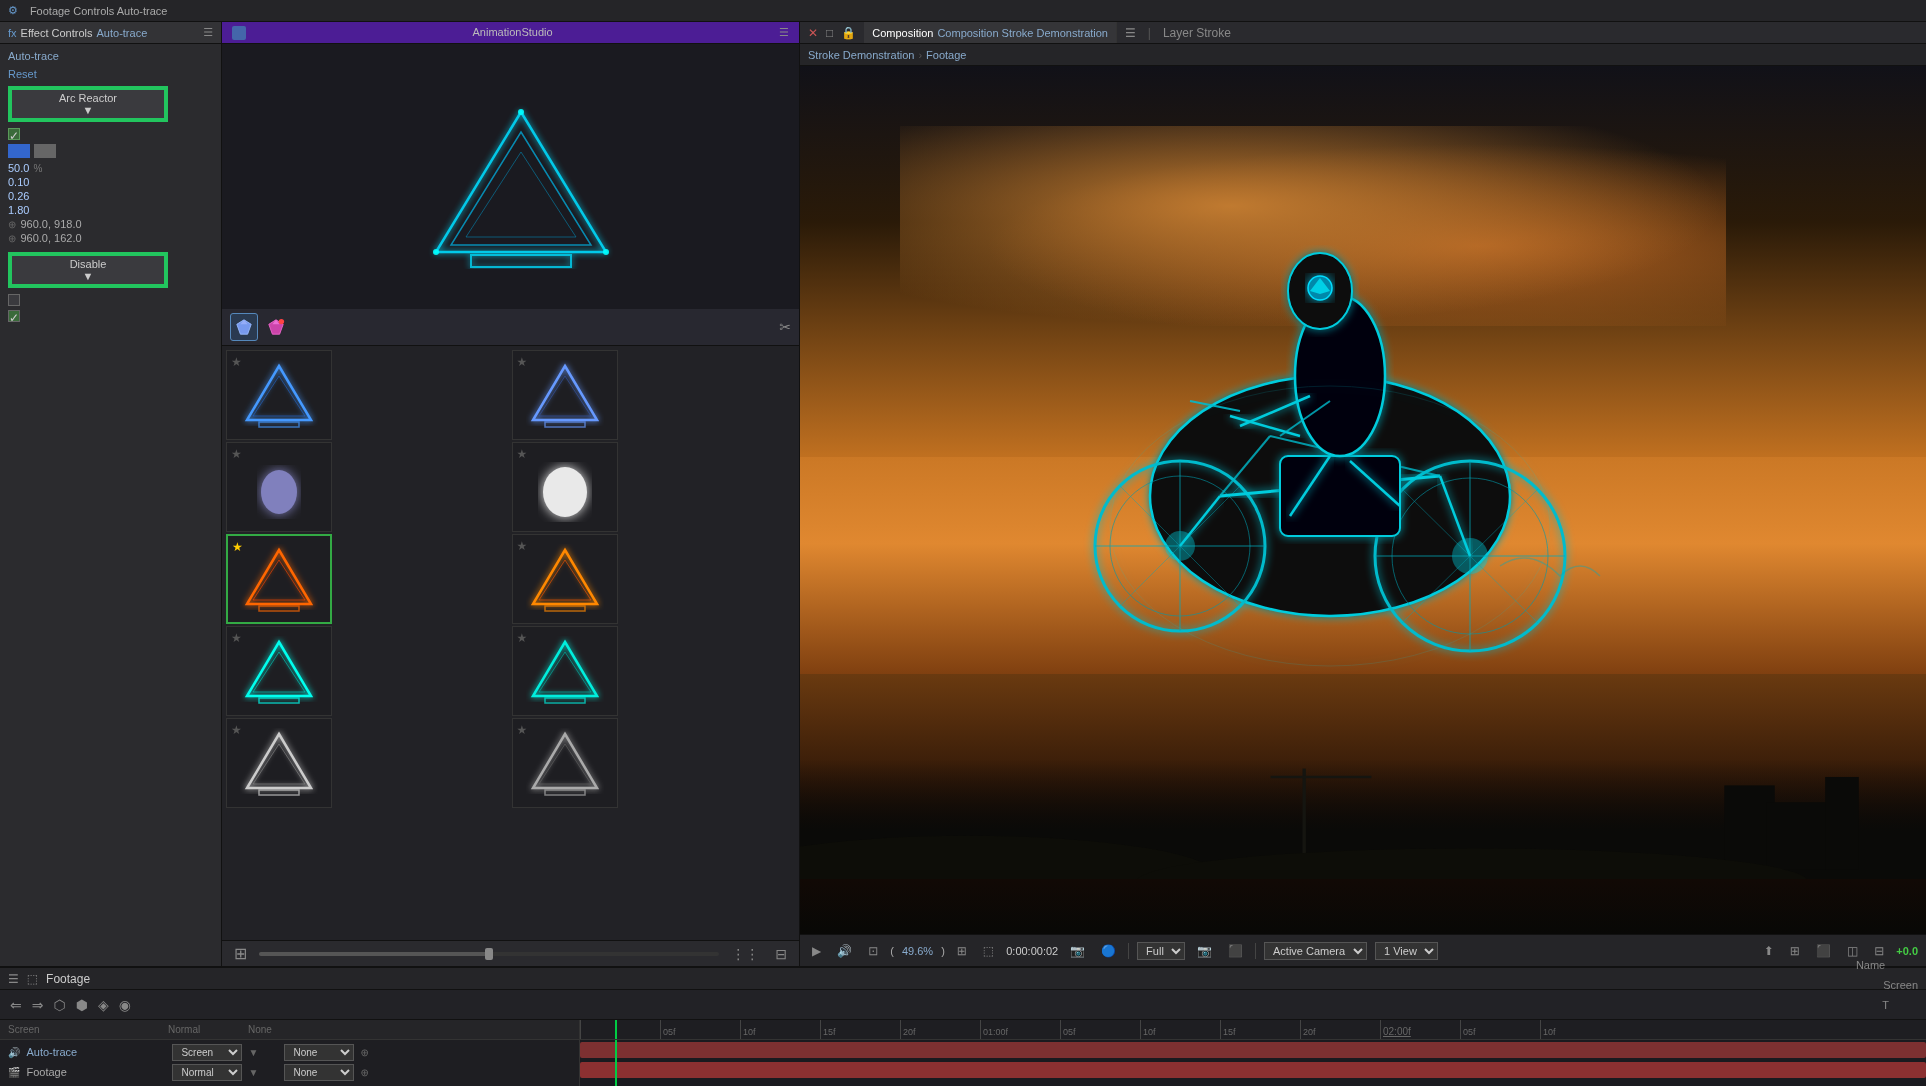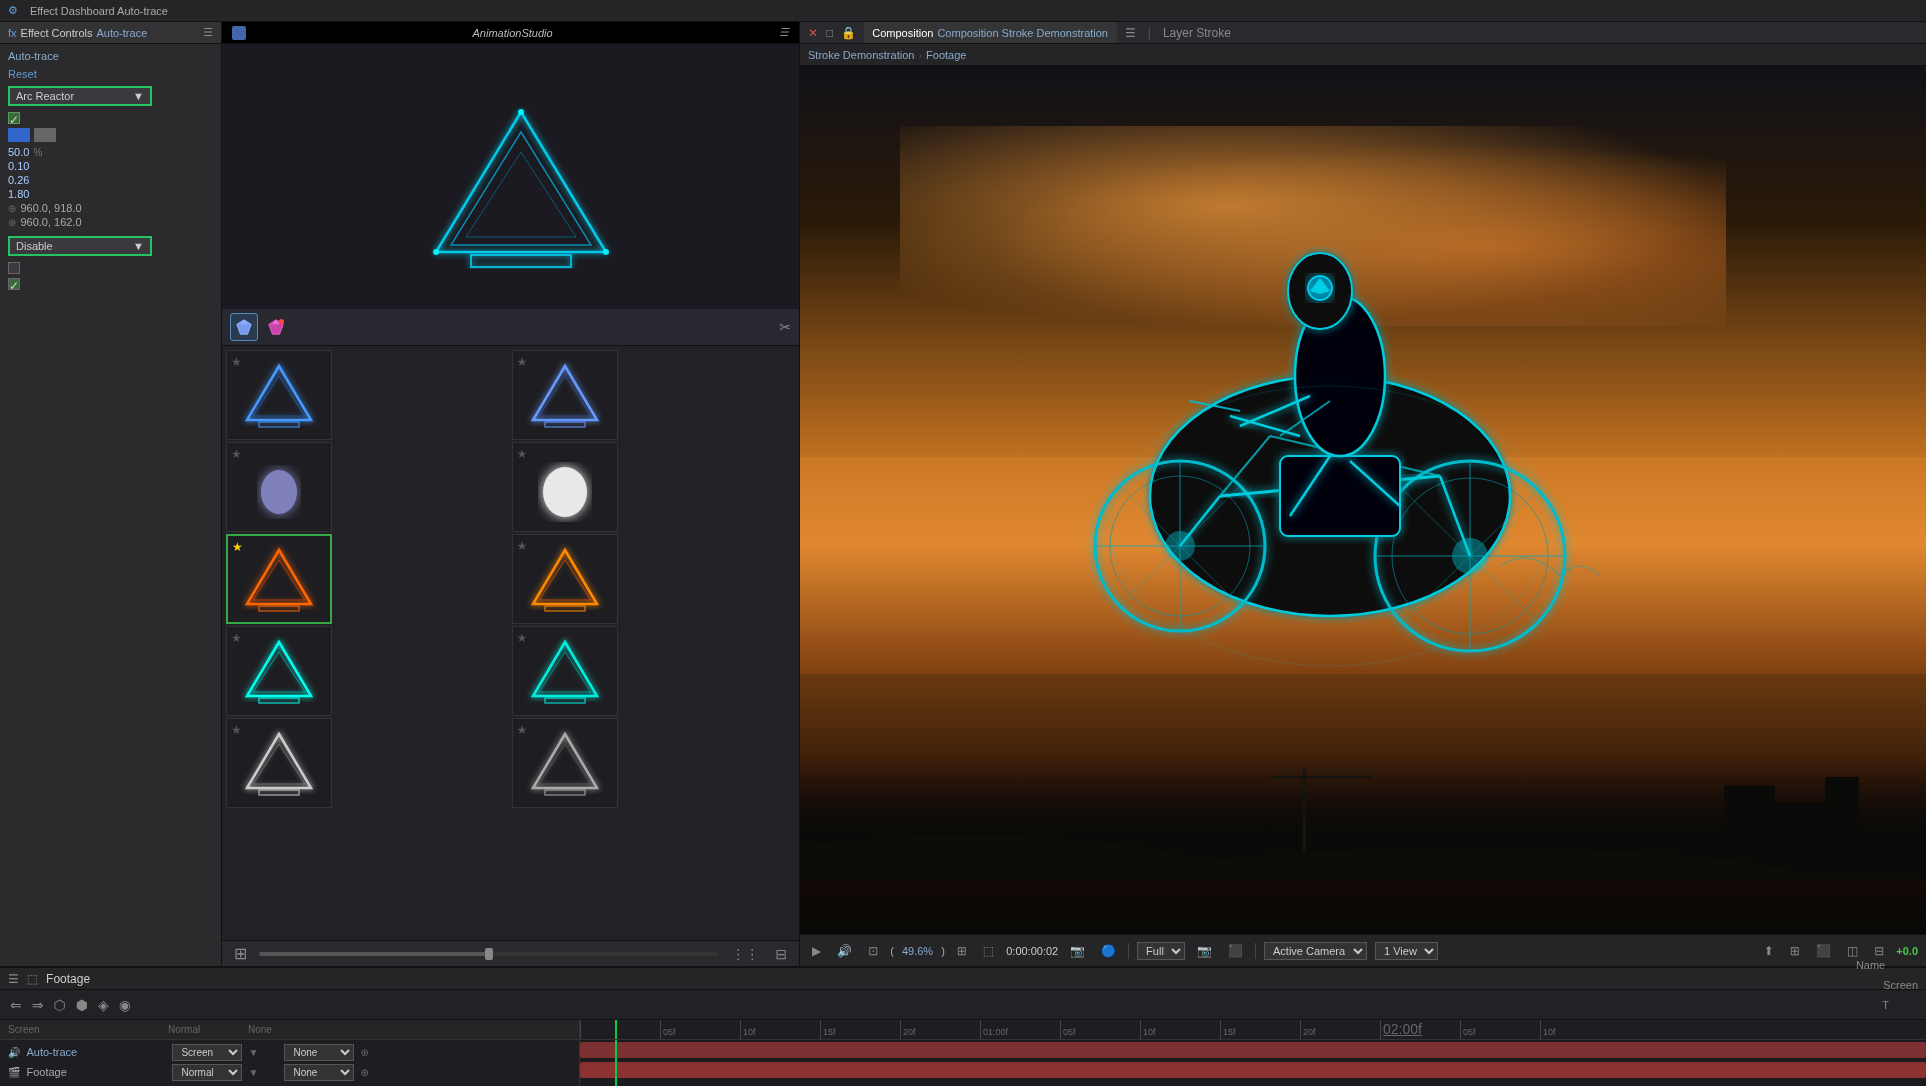--- a/index.html
+++ b/index.html
@@ -75,29 +75,30 @@
       color: #6699cc;
       font-size: 11px;
       cursor: pointer;
       margin-bottom: 6px;
     }
     .dropdown-row {
       margin-bottom: 6px;
     }
     .dropdown {
       background: #3a3a3e;
-      border: 2px solid #22c55e;
+      border: 4px solid #22c55e;
       color: #ccc;
       padding: 2px 6px;
       font-size: 11px;
-      width: 144px;
+      width: 160px;
       cursor: pointer;
       display: flex;
       align-items: center;
       justify-content: space-between;
+      flex-direction: column;
     }
     .checkbox-row {
       display: flex;
       align-items: center;
       gap: 4px;
       margin-bottom: 4px;
     }
     .checkbox {
       width: 12px;
       height: 12px;
@@ -139,30 +140,28 @@
     
     .center-panel {
       width: 578px;
       background: #222226;
       border-right: 1px solid #111;
       display: flex;
       flex-direction: column;
       flex-shrink: 0;
     }
     .center-header {
-      background: #000000;
+      background: #4c1d95;
       padding: 4px 10px;
       font-size: 11px;
       color: #ccc;
       display: flex;
-      align-items: center;
       justify-content: space-between;
       border-bottom: 1px solid #111;
       height: 22px;
-      font-style: italic;
     }
     .anim-studio-title { font-size: 11px; color: #bbb; }
     .preview-area {
       background: #1a1a20;
       height: 265px;
       display: flex;
       align-items: center;
       justify-content: center;
       position: relative;
     }
@@ -460,21 +459,21 @@
     .effects-grid::-webkit-scrollbar-track { background: #1a1a1e; }
     .effects-grid::-webkit-scrollbar-thumb { background: #444; border-radius: 3px; }
 
     .separator { width: 1px; height: 16px; background: #444; }
   </style>
 </head>
 <body>
 
 <div class="top-bar">
   <span style="color:#6699cc; font-size:11px;">⚙</span>
-  <span class="top-bar-title">Effect Dashboard  Auto-trace</span>
+  <span class="top-bar-title">Footage Controls  Auto-trace</span>
 </div>
 
 <div class="main-area">
 
   <div class="left-panel">
     <div class="left-panel-header">
       <div class="panel-title-row">
         <span style="color:#6699cc;">fx</span>
         <span>Effect Controls</span>
         <span style="color:#88aacc;">Auto-trace</span>
@@ -1001,21 +1000,21 @@
             <div style="width: 80px; height: 20px; border-left: 1px solid rgb(68, 68, 68); font-size: 9px; color: rgb(102, 102, 102); display: flex; align-items: flex-end; padding: 0px 2px 2px; flex-shrink: 0;"></div>
             <div style="width: 80px; height: 20px; border-left: 1px solid rgb(68, 68, 68); font-size: 9px; color: rgb(102, 102, 102); display: flex; align-items: flex-end; padding: 0px 2px 2px; flex-shrink: 0;">05f</div>
             <div style="width: 80px; height: 20px; border-left: 1px solid rgb(68, 68, 68); font-size: 9px; color: rgb(102, 102, 102); display: flex; align-items: flex-end; padding: 0px 2px 2px; flex-shrink: 0;">10f</div>
             <div style="width: 80px; height: 20px; border-left: 1px solid rgb(68, 68, 68); font-size: 9px; color: rgb(102, 102, 102); display: flex; align-items: flex-end; padding: 0px 2px 2px; flex-shrink: 0;">15f</div>
             <div style="width: 80px; height: 20px; border-left: 1px solid rgb(68, 68, 68); font-size: 9px; color: rgb(102, 102, 102); display: flex; align-items: flex-end; padding: 0px 2px 2px; flex-shrink: 0;">20f</div>
             <div style="width: 80px; height: 20px; border-left: 1px solid rgb(68, 68, 68); font-size: 9px; color: rgb(102, 102, 102); display: flex; align-items: flex-end; padding: 0px 2px 2px; flex-shrink: 0;">01:00f</div>
             <div style="width: 80px; height: 20px; border-left: 1px solid rgb(68, 68, 68); font-size: 9px; color: rgb(102, 102, 102); display: flex; align-items: flex-end; padding: 0px 2px 2px; flex-shrink: 0;">05f</div>
             <div style="width: 80px; height: 20px; border-left: 1px solid rgb(68, 68, 68); font-size: 9px; color: rgb(102, 102, 102); display: flex; align-items: flex-end; padding: 0px 2px 2px; flex-shrink: 0;">10f</div>
             <div style="width: 80px; height: 20px; border-left: 1px solid rgb(68, 68, 68); font-size: 9px; color: rgb(102, 102, 102); display: flex; align-items: flex-end; padding: 0px 2px 2px; flex-shrink: 0;">15f</div>
             <div style="width: 80px; height: 20px; border-left: 1px solid rgb(68, 68, 68); font-size: 9px; color: rgb(102, 102, 102); display: flex; align-items: flex-end; padding: 0px 2px 2px; flex-shrink: 0;">20f</div>
-            <div style="width: 80px; height: 20px; border-left: 1px solid rgb(68, 68, 68); font-size: 14px; color: rgb(102, 102, 102); display: flex; align-items: flex-end; padding: 0px 2px 2px; flex-shrink: 0; text-decoration: underline;">02:00f</div>
+            <div style="width: 80px; height: 20px; border-left: 1px solid rgb(68, 68, 68); font-size: 10px; color: rgb(102, 102, 102); display: flex; align-items: flex-end; padding: 0px 2px 2px; flex-shrink: 0; text-decoration: underline;">02:00f</div>
             <div style="width: 80px; height: 20px; border-left: 1px solid rgb(68, 68, 68); font-size: 9px; color: rgb(102, 102, 102); display: flex; align-items: flex-end; padding: 0px 2px 2px; flex-shrink: 0;">05f</div>
             <div style="width: 80px; height: 20px; border-left: 1px solid rgb(68, 68, 68); font-size: 9px; color: rgb(102, 102, 102); display: flex; align-items: flex-end; padding: 0px 2px 2px; flex-shrink: 0;">10f</div>
           </div>
       </div>
 
       <div style="flex:1; background:#1a1a1f; position:relative;">
 
         <div style="position:absolute; top:2px; left:0; right:0; height:16px; background:#883333; border-radius:2px; opacity:0.9;"></div>
 
         <div style="position:absolute; top:22px; left:0; right:0; height:16px; background:#993333; border-radius:2px; opacity:0.9;"></div>

